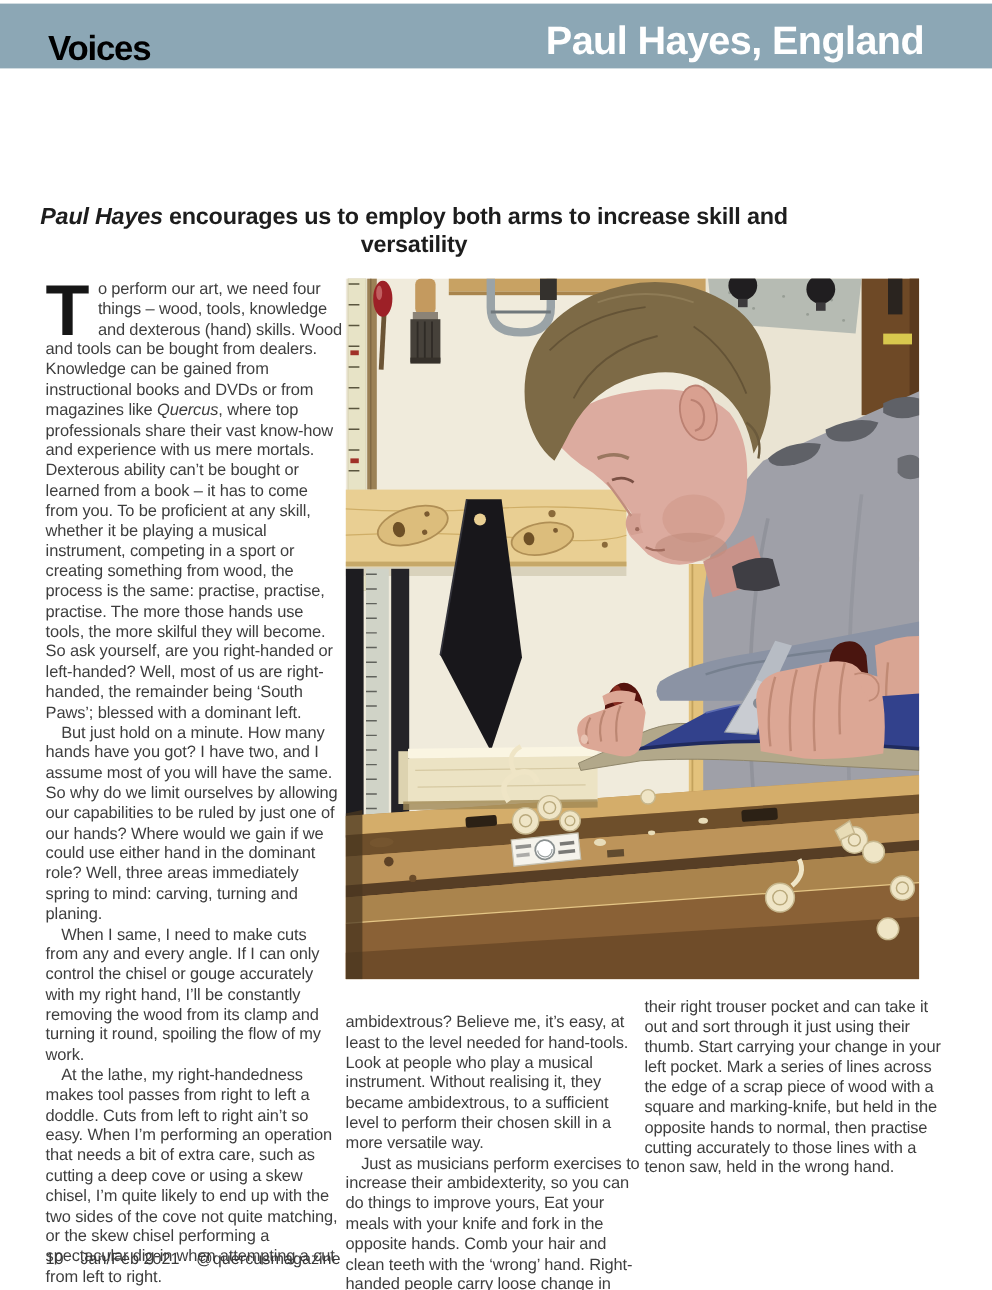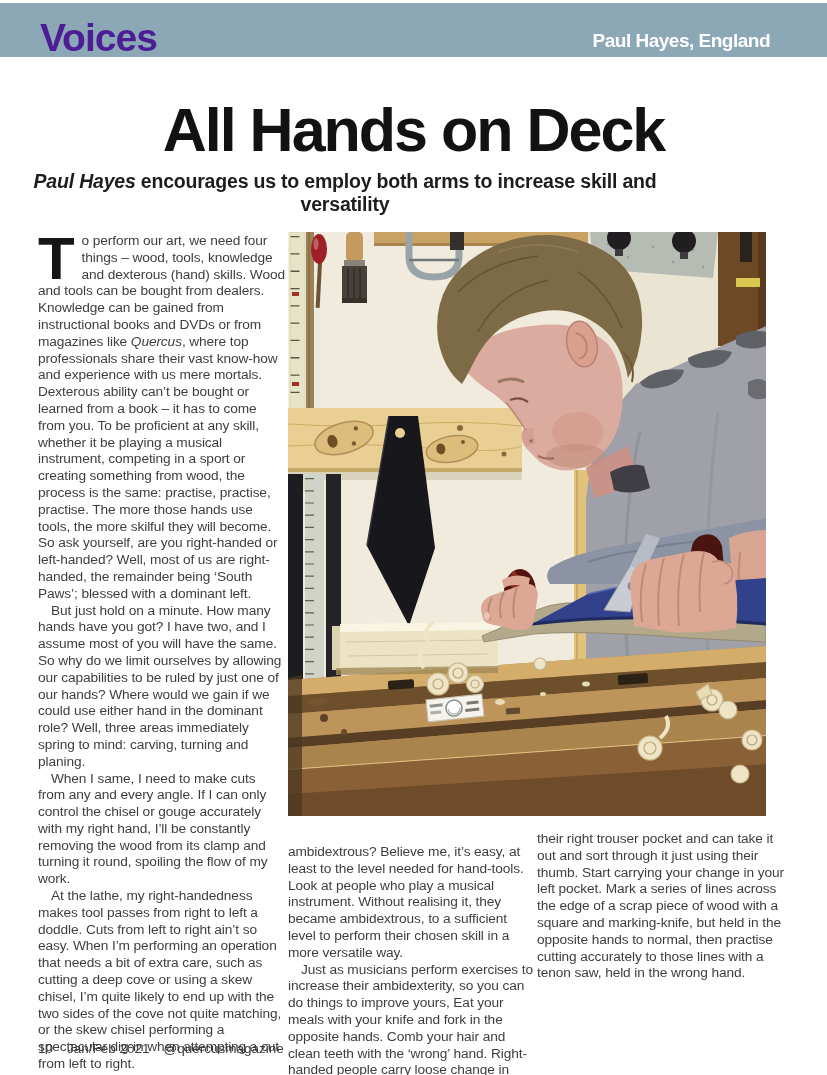--- a/index.html
+++ b/index.html
@@ -6,22 +6,22 @@
   html,body { background:#fff; }
   .page {
     position:relative; width:827px; height:1075px; background:#ffffff;
     font-family:"Liberation Sans", sans-serif; overflow:hidden;
   }
   .topbar {
     position:absolute; left:0; top:3px; width:827px; height:54px;
     background:#8ca7b5; display:flex; align-items:flex-end;
     justify-content:space-between; padding:0 57px 3px 40px;
   }
-  .brand { font-size:39px; font-weight:bold; color:#4c1d95; line-height:0.85; letter-spacing:-1px; }
-  .author { font-size:19px; font-weight:bold; color:#fff; letter-spacing:-0.5px; line-height:1; padding-bottom:4px; }
+  .brand { font-size:29px; font-weight:bold; color:#000000; line-height:0.85; letter-spacing:-1px; }
+  .author { font-size:33px; font-weight:bold; color:#fff; letter-spacing:-0.5px; line-height:1; padding-bottom:4px; }
   .headline {
     position:absolute; left:0; top:100px; width:827px; text-align:center;
     font-size:61px; font-weight:bold; letter-spacing:-2px; color:#121212; line-height:1;
   }
   .standfirst {
     position:absolute; left:0; top:170px; width:690px; text-align:center;
     font-size:19.5px; font-weight:bold; color:#1d1d1d; letter-spacing:-0.2px;
   }
   .standfirst em { font-style:italic; }
   .col { position:absolute; font-size:13.7px; line-height:16.8px; color:#3e3e3e; letter-spacing:-0.1px; }
@@ -46,21 +46,20 @@
 </head>
 <body>
 
 <div class="page">
 
   <header class="topbar">
     <span class="brand">Voices</span>
     <span class="author">Paul Hayes, England</span>
   </header>
 
-  <h1 class="headline">All Hands on Deck</h1>
 
   <p class="standfirst"><em>Paul Hayes</em><span> encourages us to employ both arms to increase skill and versatility</span></p>
 
   <div class="col" id="col1">
       <p><span class="dropcap">T</span><span>o perform our art, we need four things – wood, tools, knowledge and dexterous (hand) skills. Wood and tools can be bought from dealers. Knowledge can be gained from instructional books and DVDs or from magazines like </span><em>Quercus</em><span>, where top professionals share their vast know-how and experience with us mere mortals. Dexterous ability can’t be bought or learned from a book – it has to come from you. To be proficient at any skill, whether it be playing a musical instrument, competing in a sport or creating something from wood, the process is the same: practise, practise, practise. The more those hands use tools, the more skilful they will become. So ask yourself, are you right-handed or left-handed? Well, most of us are right-handed, the remainder being ‘South Paws’; blessed with a dominant left.</span></p>
       <p class="indent"><span>But just hold on a minute. How many hands have you got? I have two, and I assume most of you will have the same. So why do we limit ourselves by allowing our capabilities to be ruled by just one of our hands? Where would we gain if we could use either hand in the dominant role? Well, three areas immediately spring to mind: carving, turning and planing.</span></p>
       <p class="indent"><span>When I same, I need to make cuts from any and every angle. If I can only control the chisel or gouge accurately with my right hand, I’ll be constantly removing the wood from its clamp and turning it round, spoiling the flow of my work.</span></p>
       <p class="indent"><span>At the lathe, my right-handedness makes tool passes from right to left a doddle. Cuts from left to right ain’t so easy. When I’m performing an operation that needs a bit of extra care, such as cutting a deep cove or using a skew chisel, I’m quite likely to end up with the two sides of the cove not quite matching, or the skew chisel performing a spectacular dig-in when attempting a cut from left to right.</span></p>
       <p class="indent"><span>To plane a straight-grained piece of wood is easy, but if the timber has a wavy grain which keeps altering its direction at the edge of the board, then I’m continually turning the wood around, unless I can use the plane in either hand. Get my drift? If either hand can ‘take the lead’, you will work more quickly and more accurately.So how do you become</span></p>
     </div>

